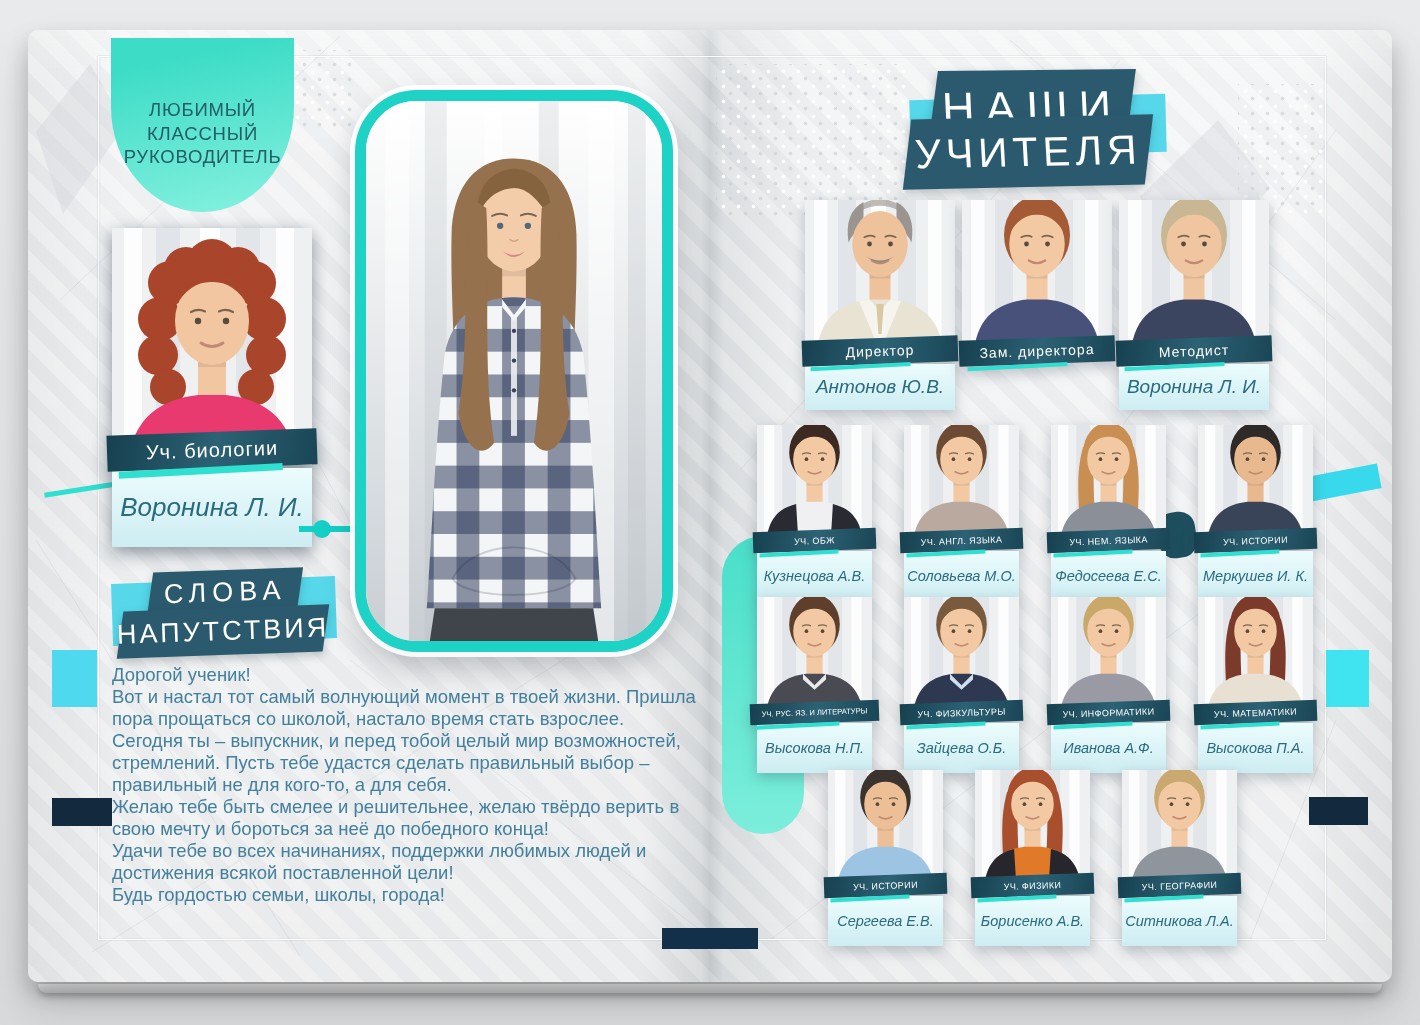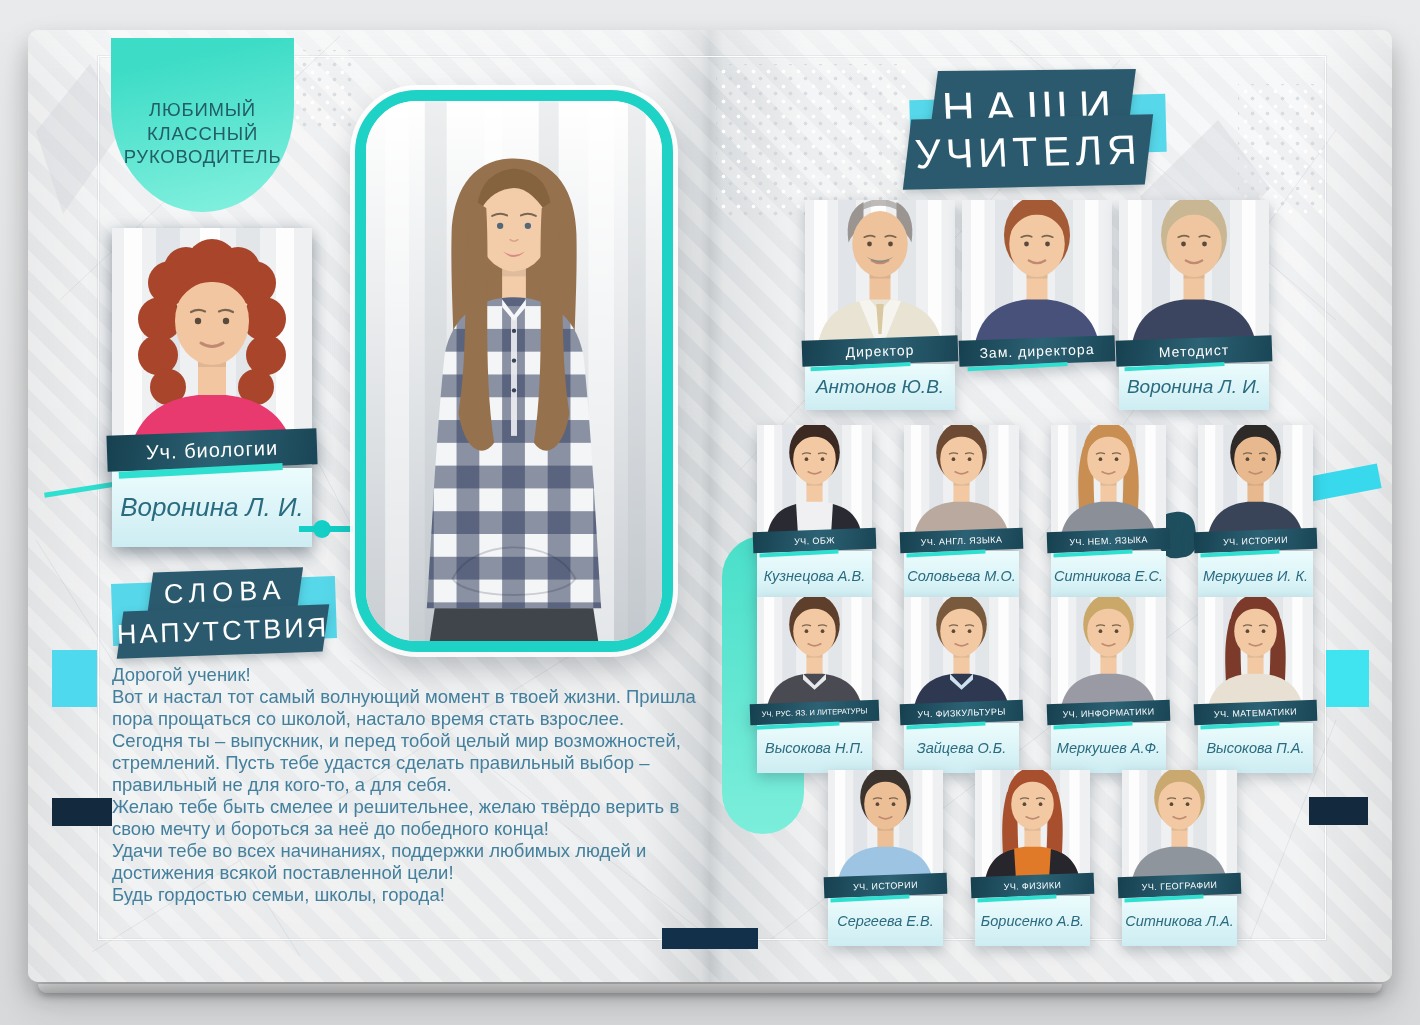--- a/index.html
+++ b/index.html
@@ -447,21 +447,21 @@
             <circle cx="57" cy="53" r="1.6" fill="#5a4a3c"></circle>
     <path d="M39.5,48.5 Q43,46.5 46.5,48.2" stroke="#7a6550" stroke-width="1.1" fill="none" stroke-linecap="round"></path>
     <path d="M53.5,48.2 Q57,46.5 60.5,48.5" stroke="#7a6550" stroke-width="1.1" fill="none" stroke-linecap="round"></path>
     <path d="M44.5,64 Q50,67.5 55.5,64" stroke="#c08a72" stroke-width="1.5" fill="none" stroke-linecap="round"></path>
           </svg>
         </div>
     <div class="t-rolebar">
       <span>УЧ. НЕМ. ЯЗЫКА</span>
     </div>
     <div class="t-plate">
-      <span>Ситникова Е.С.</span>
+      <span>Федосеева Е.С.</span>
     </div>
   </div>
       <div class="t-card">
     <div class="t-photo">
           <svg viewBox="0 0 100 125" preserveAspectRatio="xMidYMax slice" xmlns="http://www.w3.org/2000/svg">
             <rect width="100" height="125" fill="#eef0f2"></rect>
     <rect x="6" width="9" height="125" fill="#ffffff" opacity=".85"></rect>
     <rect x="22" width="12" height="125" fill="#dde1e5" opacity=".8"></rect>
     <rect x="44" width="10" height="125" fill="#ffffff" opacity=".9"></rect>
     <rect x="62" width="12" height="125" fill="#dde1e5" opacity=".7"></rect>
@@ -567,21 +567,21 @@
             <circle cx="57" cy="53" r="1.6" fill="#5a4a3c"></circle>
     <path d="M39.5,48.5 Q43,46.5 46.5,48.2" stroke="#7a6550" stroke-width="1.1" fill="none" stroke-linecap="round"></path>
     <path d="M53.5,48.2 Q57,46.5 60.5,48.5" stroke="#7a6550" stroke-width="1.1" fill="none" stroke-linecap="round"></path>
     <path d="M44.5,64 Q50,67.5 55.5,64" stroke="#c08a72" stroke-width="1.5" fill="none" stroke-linecap="round"></path>
           </svg>
         </div>
     <div class="t-rolebar">
       <span>УЧ. ИНФОРМАТИКИ</span>
     </div>
     <div class="t-plate">
-      <span>Меркушев А.Ф.</span>
+      <span>Иванова А.Ф.</span>
     </div>
   </div>
       <div class="t-card">
     <div class="t-photo">
           <svg viewBox="0 0 100 125" preserveAspectRatio="xMidYMax slice" xmlns="http://www.w3.org/2000/svg">
             <rect width="100" height="125" fill="#eef0f2"></rect>
     <rect x="6" width="9" height="125" fill="#ffffff" opacity=".85"></rect>
     <rect x="22" width="12" height="125" fill="#dde1e5" opacity=".8"></rect>
     <rect x="44" width="10" height="125" fill="#ffffff" opacity=".9"></rect>
     <rect x="62" width="12" height="125" fill="#dde1e5" opacity=".7"></rect>

